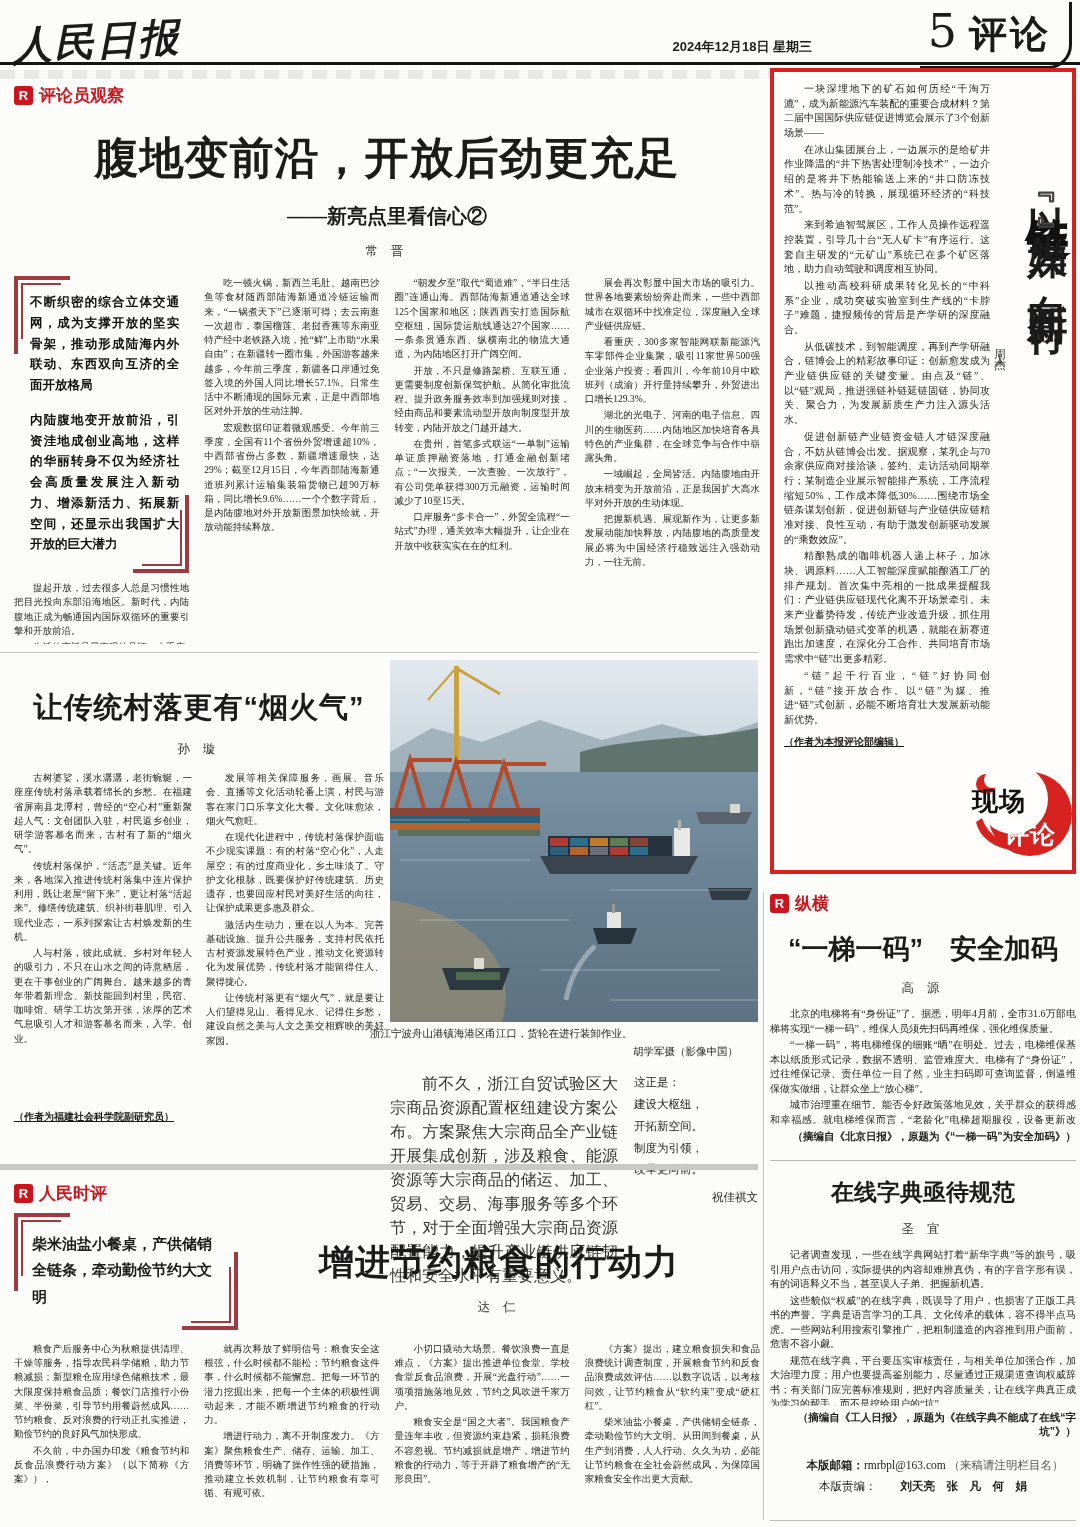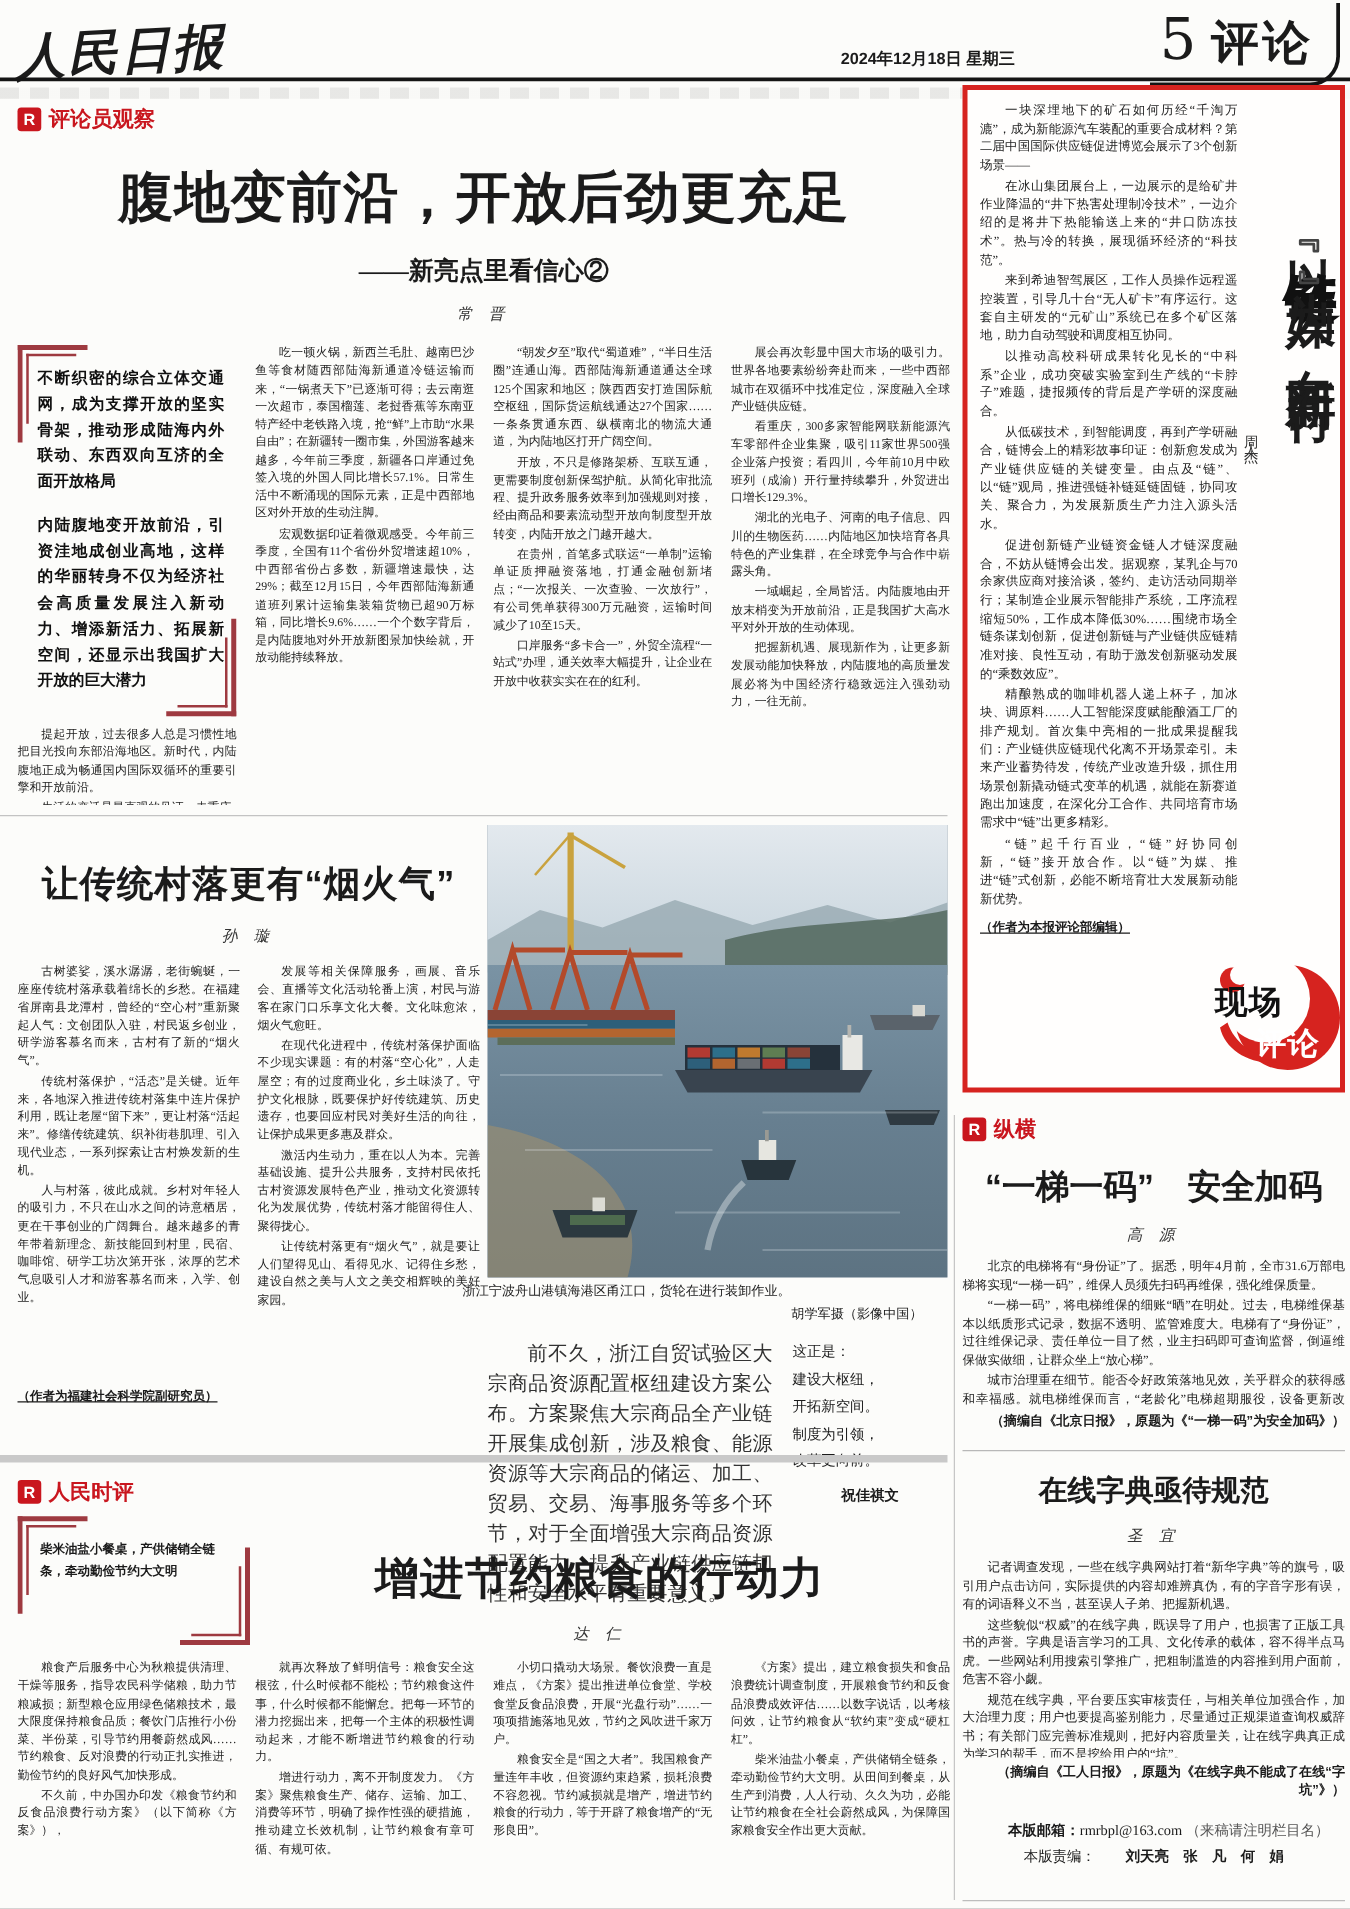--- a/index.html
+++ b/index.html
@@ -14,21 +14,21 @@
   .badge .num{font-size:46px;font-family:"DejaVu Serif",serif;}
   .badge .sec{font-size:38px;font-weight:bold;letter-spacing:3px;}
   .hrule{position:absolute;left:0;top:62px;width:1080px;height:3px;background:#151515;}
   .speckle{position:absolute;left:0;top:70px;width:1080px;height:9px;opacity:.55;
            background:repeating-linear-gradient(90deg,#d7d7d5 0 15px,#f7f7f5 15px 24px);}
   
   .label{display:flex;align-items:center;gap:6px;color:#c9161e;font-weight:bold;font-size:17px;
          font-family:"Liberation Sans",sans-serif;}
   .rlogo{display:inline-flex;width:19px;height:19px;background:#c9161e;color:#fff;align-items:center;
          justify-content:center;font-size:13px;font-weight:bold;border-radius:3px;font-family:"Liberation Sans",sans-serif;}
-  .byline{text-align:center;font-size:12.5px;margin-top:13px;letter-spacing:5px;color:#333;font-style:italic;}
+  .byline{text-align:center;font-size:12.5px;margin-top:13px;letter-spacing:5px;color:#333;}
   .body p{margin:0 0 2px;font-size:9.5px;line-height:1.5;text-align:justify;text-indent:2em;color:#222;}
   .credit{font-size:10px;font-weight:bold;font-family:"Liberation Sans",sans-serif;margin-top:5px;text-decoration:underline;}
   .source{text-align:right;font-size:10.5px;font-weight:bold;font-family:"Liberation Sans",sans-serif;margin-top:5px;}
   .cm{position:absolute;}
   .cm.tl{left:0;top:0;width:52px;height:74px;border-left:4px solid #9e3a40;border-top:4px solid #9e3a40;}
   .cm.tl2{left:7px;top:7px;width:38px;height:54px;border-left:2px solid #9e3a40;border-top:2px solid #9e3a40;}
   .cm.br{right:0;bottom:0;width:52px;height:74px;border-right:4px solid #9e3a40;border-bottom:4px solid #9e3a40;}
   .cm.br2{right:7px;bottom:7px;width:38px;height:54px;border-right:2px solid #9e3a40;border-bottom:2px solid #9e3a40;}
   
   .lead{position:absolute;left:14px;top:84px;width:746px;}
@@ -50,26 +50,26 @@
   
   .photo{position:absolute;left:390px;top:660px;width:368px;height:362px;background:#8fa0ad;}
   .photo svg{display:block;}
   .caption{position:absolute;left:370px;top:1027px;width:368px;font-size:10.5px;line-height:1.4;}
   .caption .credit-line{text-align:right;font-weight:normal;font-family:"Liberation Sans",sans-serif;margin-top:2px;}
   .hub{position:absolute;left:390px;top:1072px;width:368px;display:flex;gap:16px;}
   .hub .para{width:228px;font-size:16px;line-height:1.5;text-align:justify;text-indent:2em;
              font-family:"Liberation Sans",sans-serif;color:#333;}
   .poem{flex:1;font-size:11.5px;line-height:1.9;}
   .poem p{margin:0;}
-  .poem .pcredit{text-align:center;font-weight:bold;font-family:"Liberation Sans",sans-serif;margin-top:6px;}
+  .poem .pcredit{text-align:right;font-weight:normal;font-family:"Liberation Sans",sans-serif;margin-top:6px;}
   .grayband{position:absolute;left:0;top:1164px;width:758px;height:6px;background:#c9c9c9;}
   
   .shiping{position:absolute;left:14px;top:1182px;width:746px;height:345px;overflow:hidden;}
   .sp-head{display:flex;margin-top:8px;}
-  .sp-quote{position:relative;width:186px;padding:18px 14px 20px 18px;font-size:10px;font-weight:bold;
+  .sp-quote{position:relative;width:224px;padding:18px 14px 20px 18px;font-size:15px;font-weight:bold;
             line-height:1.75;font-family:"Liberation Sans",sans-serif;box-sizing:border-box;}
   .sp-main{flex:1;}
   .sp-main h2{margin:26px 0 0;text-align:center;font-size:35px;font-weight:900;letter-spacing:1px;
               font-family:"Liberation Sans",sans-serif;}
   .sp-cols{display:flex;gap:15px;margin-top:12px;height:176px;overflow:hidden;}
   
   .rightcol{position:absolute;left:770px;top:68px;width:306px;}
   .chainbox{position:relative;height:806px;border:4px solid #d6231f;box-sizing:border-box;
             padding:10px 4px 10px 10px;display:flex;background:#fffefd;}
   .chain-text{width:206px;}

